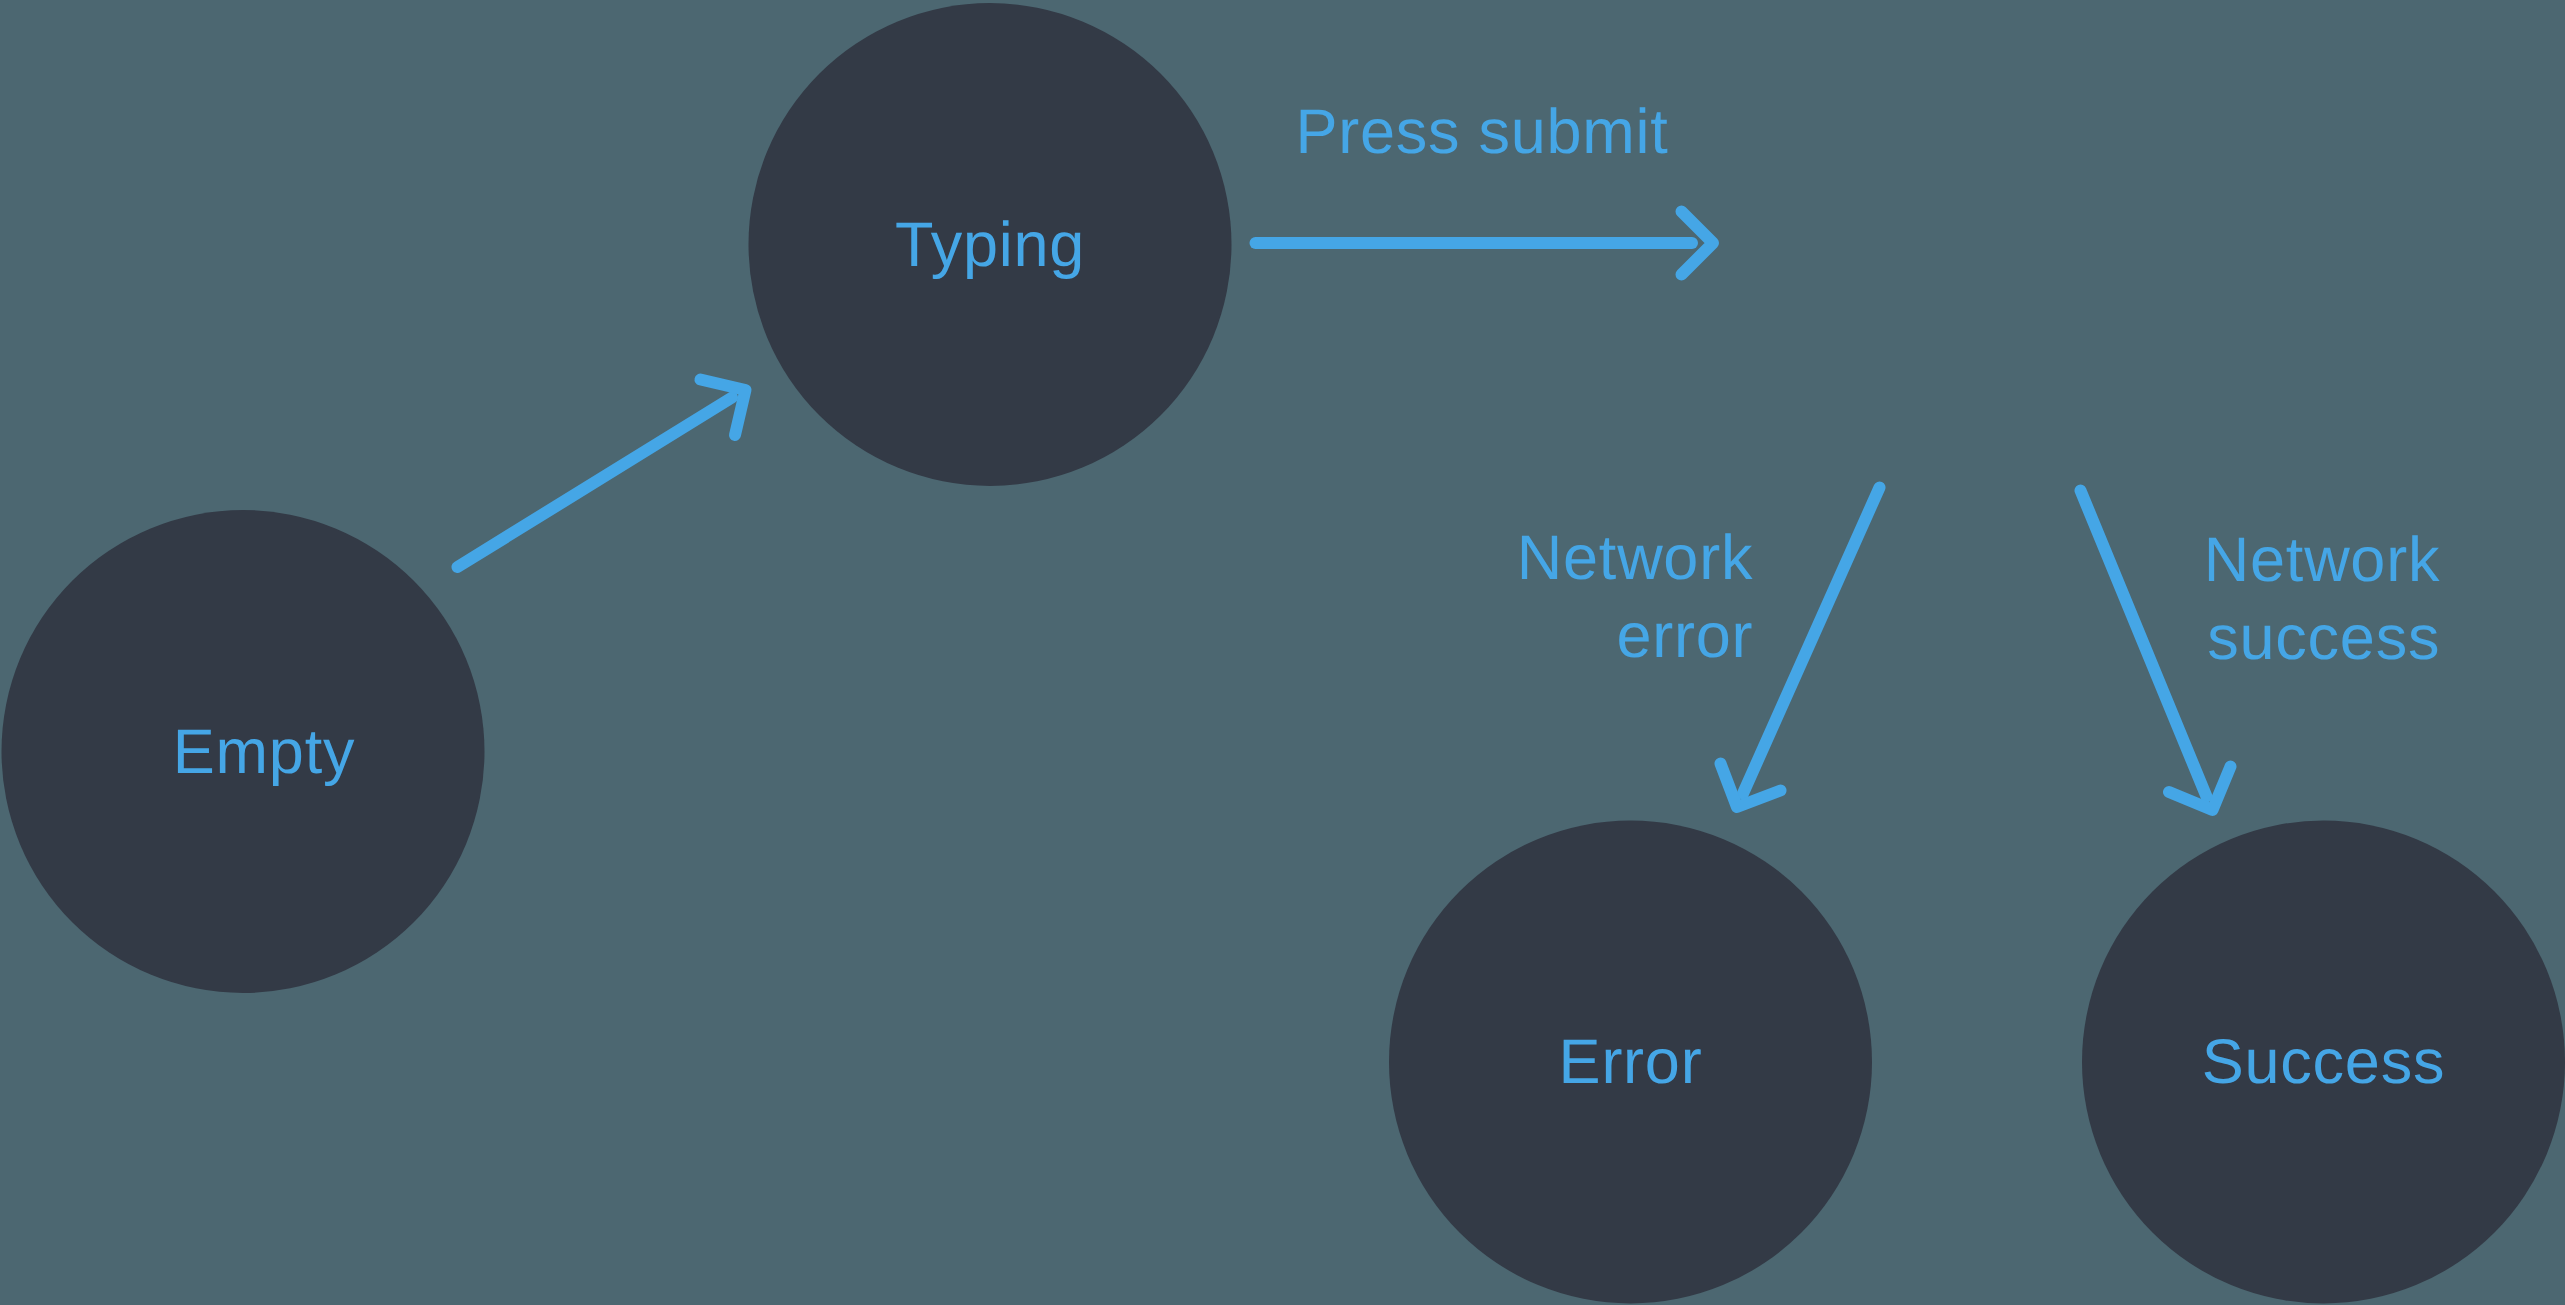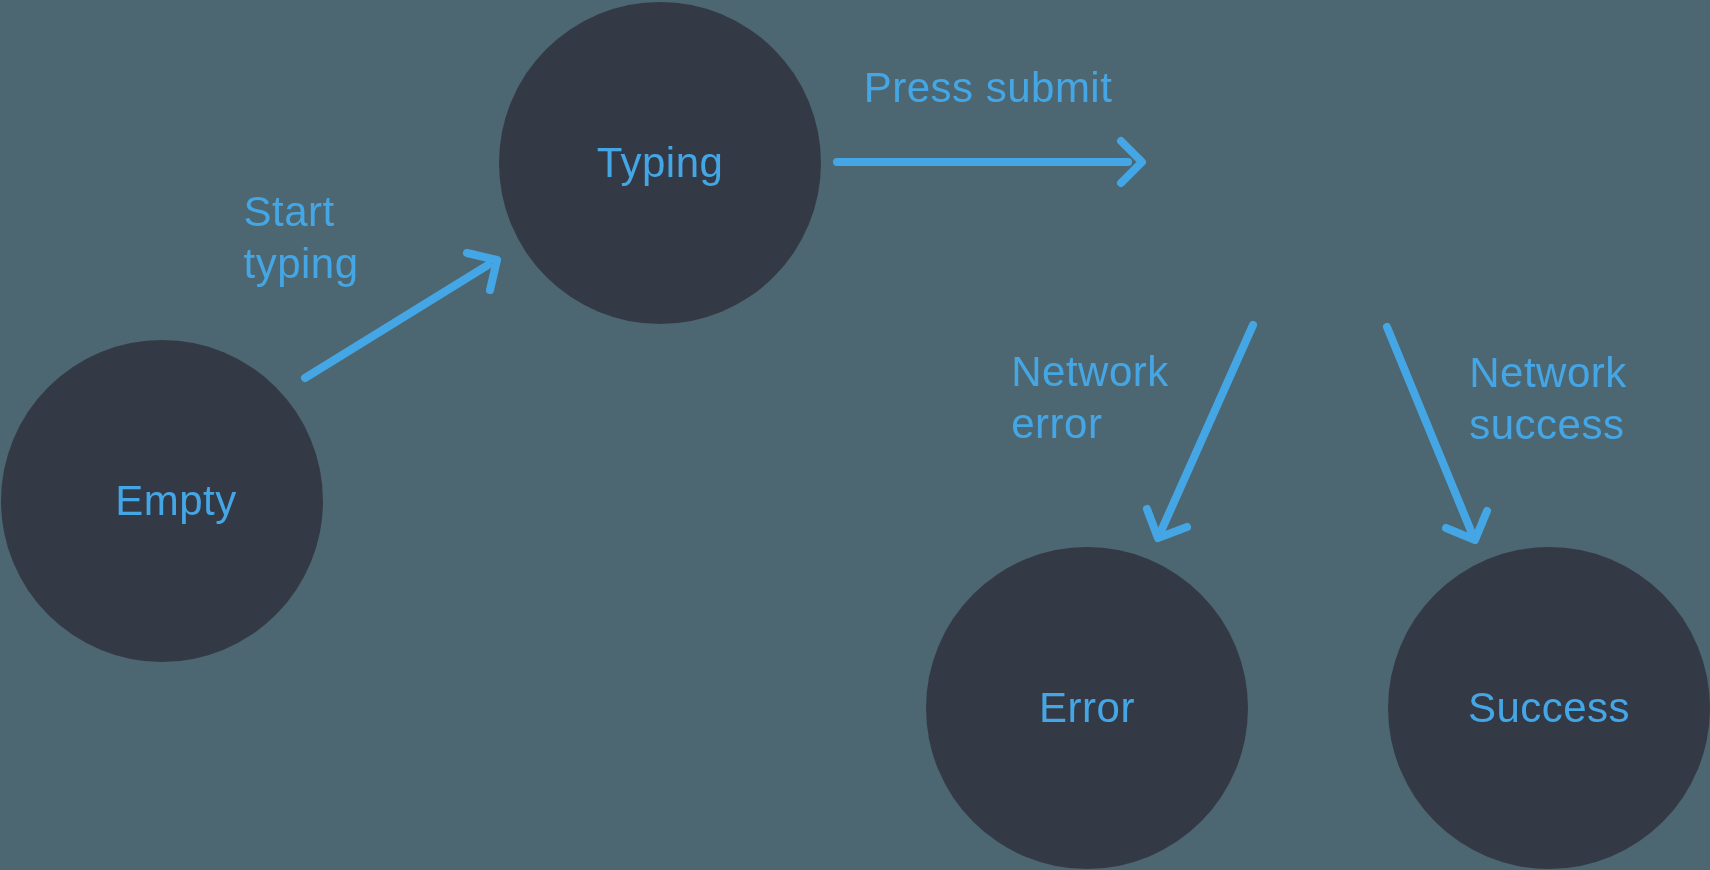--- a/index.html
+++ b/index.html
@@ -50,21 +50,21 @@
   .node-typing{left:499px; top:2px;}
   .node-submitting{left:1167px; top:2px;}
   .node-error{left:926px;  top:547px;}
   .node-success{left:1388px; top:547px;}
   .edge-label{
     position:absolute;
     transform:translate(-50%,-50%);
     color:var(--accent);
     font-size:42px;
     line-height:52px;
-    text-align:left;
+    text-align:right;
     white-space:pre-line;
     letter-spacing:0.5px;
   }
   .label-start-typing{left:301px;  top:238px;}
   .label-press-submit{left:988px;  top:88px;}
   .label-network-error{left:1090px; top:398px;}
   .label-network-success{left:1548px; top:399px;}
 </style>
 </head>
 <body>
@@ -100,21 +100,19 @@
 
 
   <div class="node node-error">
     <span>Error</span>
   </div>
 
   <div class="node node-success">
     <span>Success</span>
   </div>
 
-  <div class="edge-label label-start-typing">Start
-typing</div>
   <div class="edge-label label-press-submit">Press submit</div>
   <div class="edge-label label-network-error">Network
 error</div>
   <div class="edge-label label-network-success">Network
 success</div>
 
 </div>
 
 </body></html>

